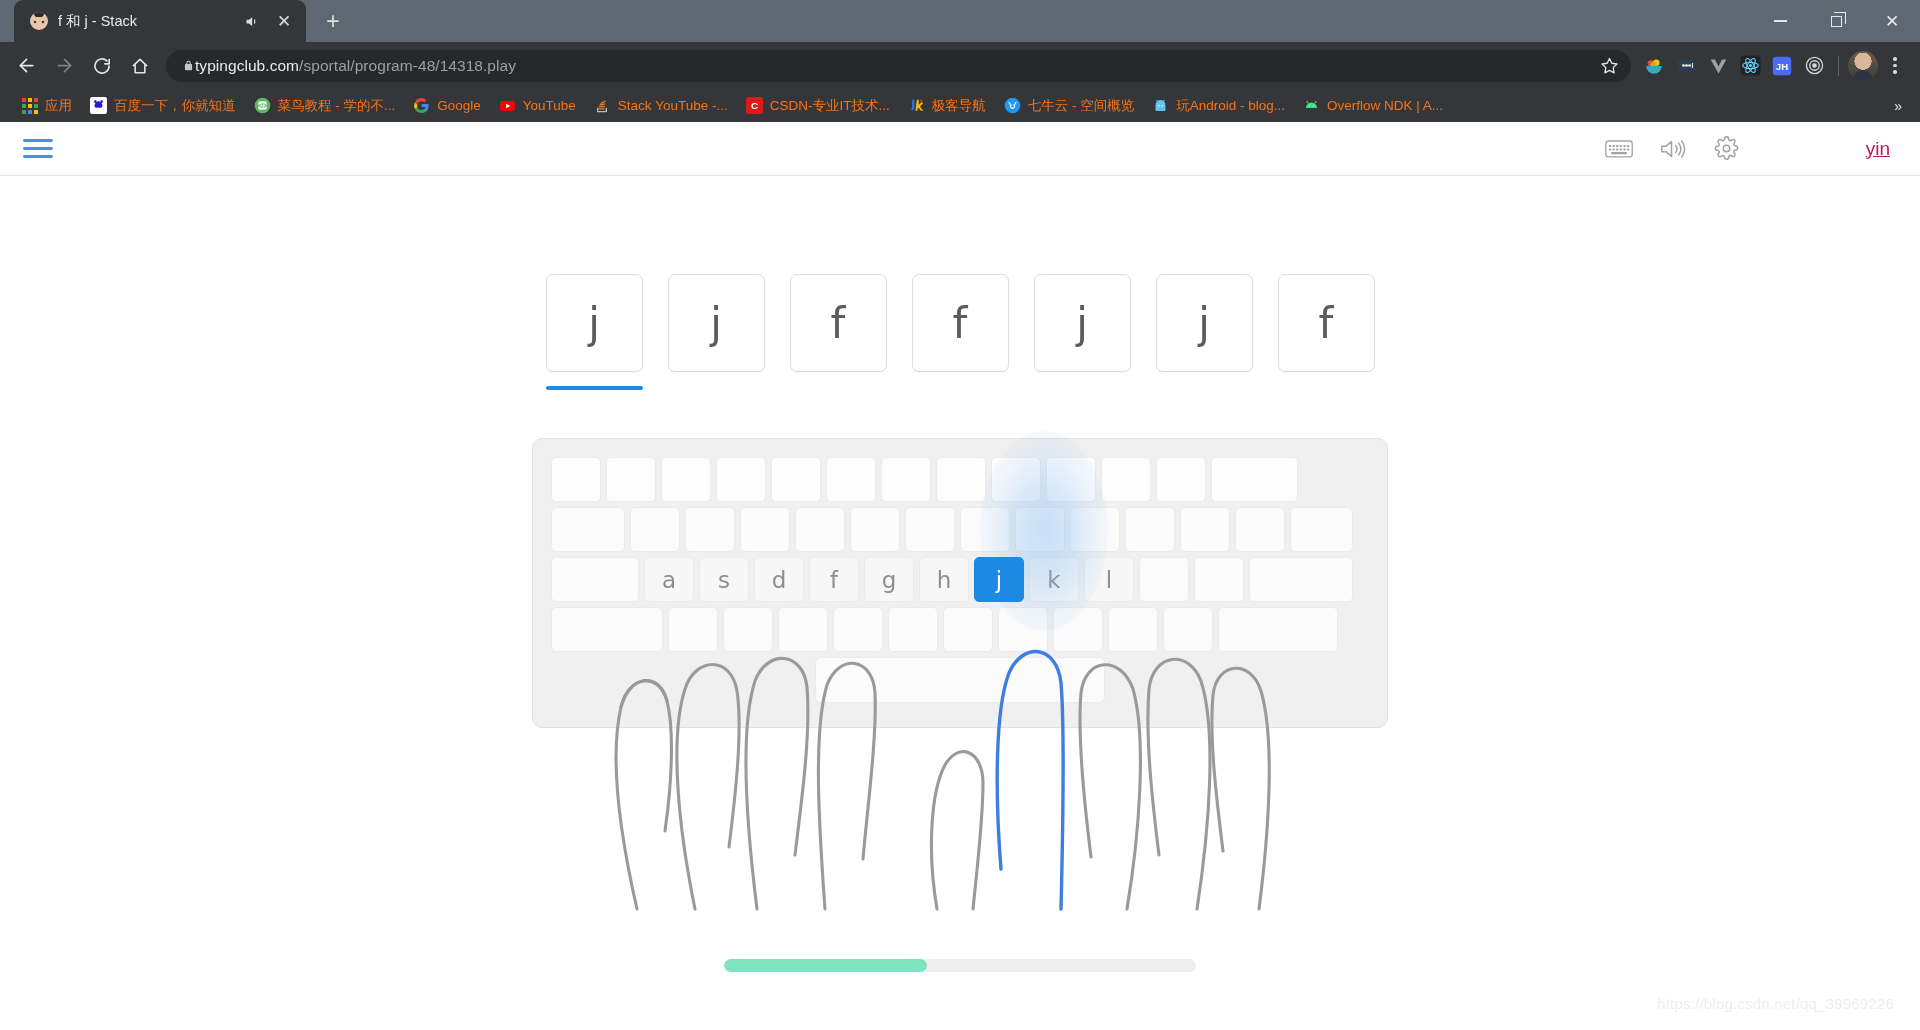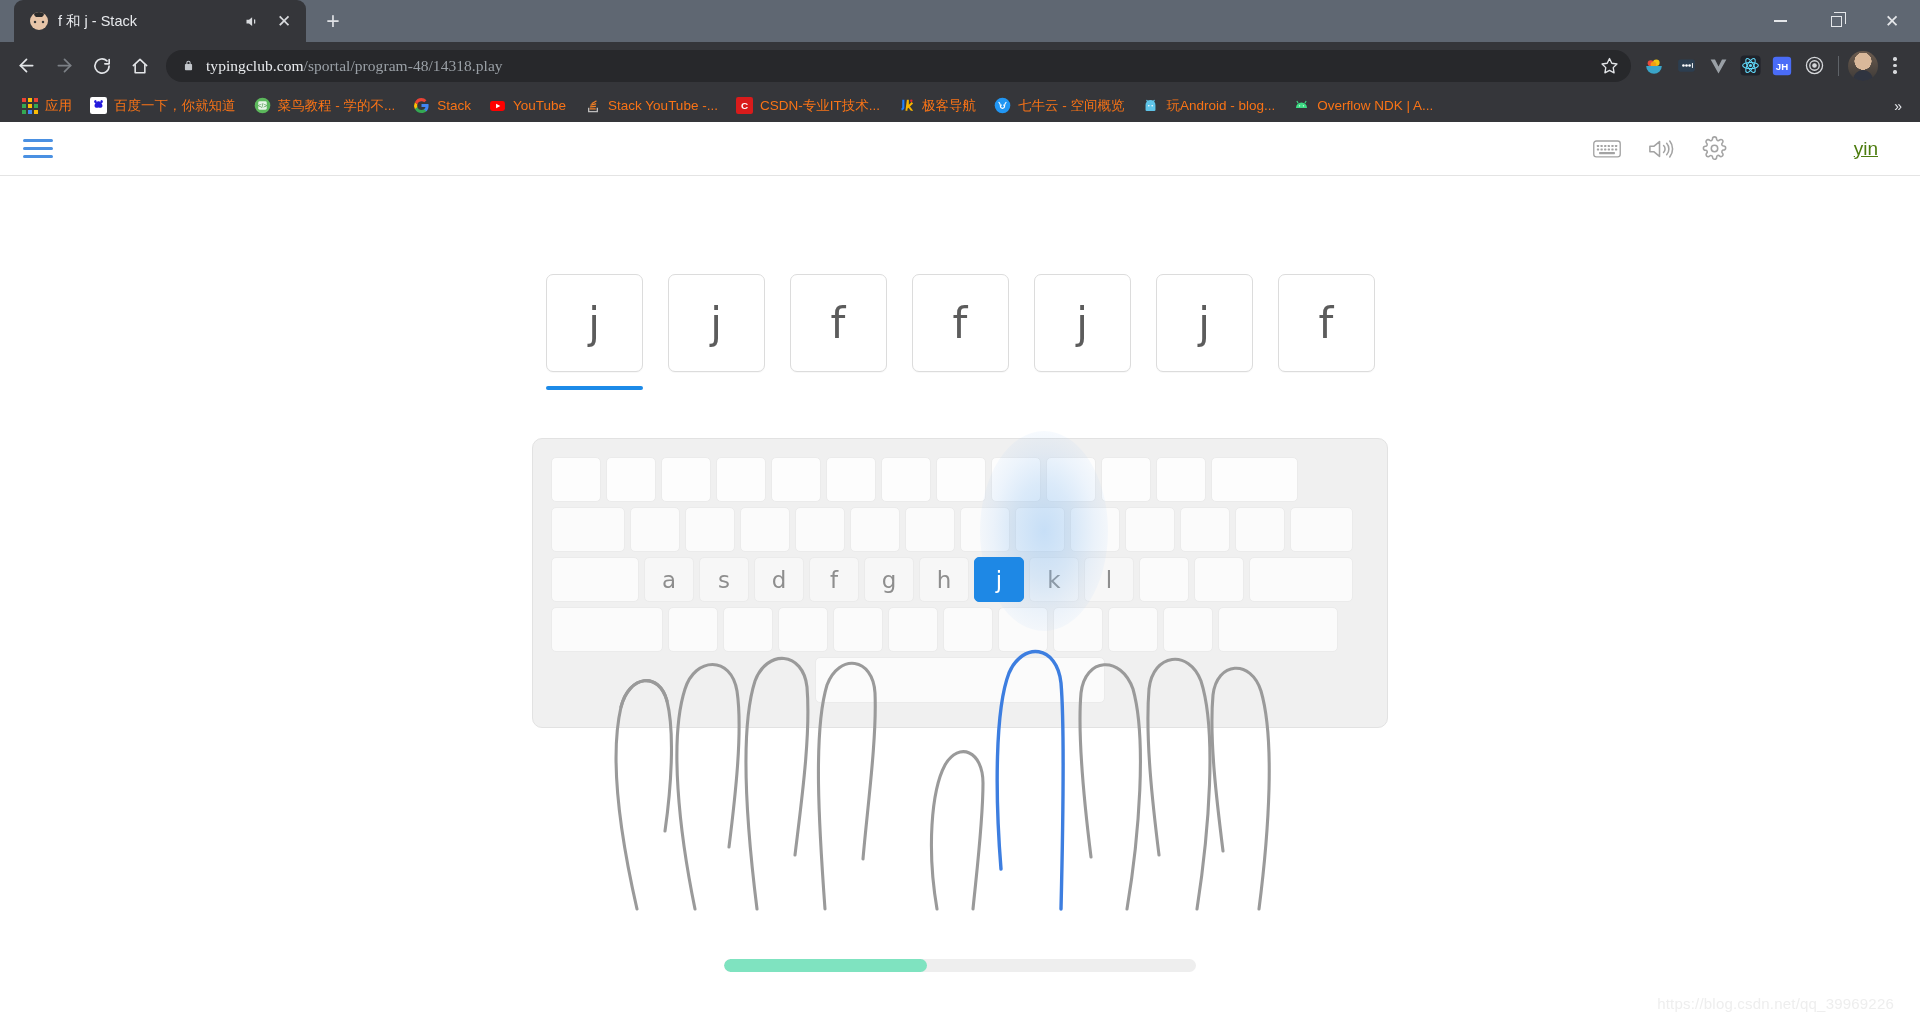--- a/index.html
+++ b/index.html
@@ -115,23 +115,21 @@
   .navbtn.disabled { color: #74787d; }
   .omnibox {
     flex: 1 1 auto;
     height: 32px;
     background: #27282b;
     border-radius: 16px;
     display: flex;
     align-items: center;
     padding: 0 12px 0 16px;
     margin: 0 6px;
-    gap: 11px;
     min-width: 0;
-    font-family: Liberation Serif, serif;
   }
   .lock { flex:0 0 auto; display:flex; align-items:center; }
   .url {
     font-size: 15.5px;
     color: #9aa0a6;
     white-space: nowrap;
     overflow: hidden;
     text-overflow: ellipsis;
     letter-spacing: 0.05px;
   }
@@ -206,21 +204,21 @@
   }
   .hamburger { width:40px; height:40px; display:flex; flex-direction:column; justify-content:center; gap:5px; padding:0 5px; }
   .hamburger i { display:block; height:3.2px; border-radius:2px; background:#4a90e2; }
   .hdr-spacer { flex: 1 1 auto; }
   .hdr-icon {
     width: 54px; height: 54px;
     display:flex; align-items:center; justify-content:center;
     color:#9b9b9b;
   }
   .hdr-user {
-    font-size: 19px; color:#4d7c0f; margin-left: 112px; margin-right: 12px;
+    font-size: 19px; color:#be185d; margin-left: 112px; margin-right: 0;
     white-space:nowrap;
     text-decoration:underline;
   }
 
   
   .lesson { padding-top: 98px; display:flex; flex-direction:column; align-items:center; }
   .letters { display:flex; gap: 25px; }
   .letter-cell { display:flex; flex-direction:column; align-items:center; }
   .letter-tile {
     width: 97px; height: 98px;
@@ -476,21 +474,21 @@
 
     <div class="bm">
       <span class="bm-ico">
         <svg width="17" height="17" viewBox="0 0 24 24">
           <path d="M22 12.2c0-.8-.07-1.5-.2-2.2H12v4.2h5.6a4.8 4.8 0 0 1-2.1 3.2v2.6h3.4C20.9 18.2 22 15.5 22 12.2z" fill="#4285f4"></path>
           <path d="M12 22.5c2.8 0 5.2-.9 6.9-2.5l-3.4-2.6c-.94.64-2.14 1-3.5 1-2.7 0-5-1.8-5.8-4.2H2.7v2.7A10.5 10.5 0 0 0 12 22.5z" fill="#34a853"></path>
           <path d="M6.2 14.2a6.3 6.3 0 0 1 0-4l-3.5-2.7a10.5 10.5 0 0 0 0 9.4z" fill="#fbbc05"></path>
           <path d="M12 5.9c1.5 0 2.9.52 4 1.54l3-3A10.4 10.4 0 0 0 12 1.5 10.5 10.5 0 0 0 2.7 7.5l3.5 2.7C7 7.7 9.3 5.9 12 5.9z" fill="#ea4335"></path>
         </svg>
       </span>
-      <span class="bm-label">Stack</span>
+      <span class="bm-label">Google</span>
     </div>
 
     <div class="bm">
       <span class="bm-ico">
         <svg width="18" height="18" viewBox="0 0 24 24">
           <rect x="1.5" y="5" width="21" height="14" rx="3.5" fill="#ff0000"></rect>
           <polygon points="10,8.8 16,12 10,15.2" fill="#ffffff"></polygon>
         </svg>
       </span>
       <span class="bm-label">YouTube</span>

